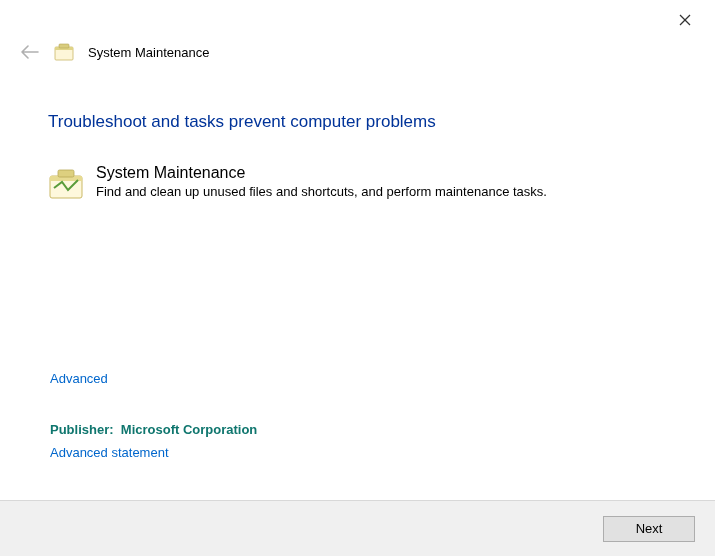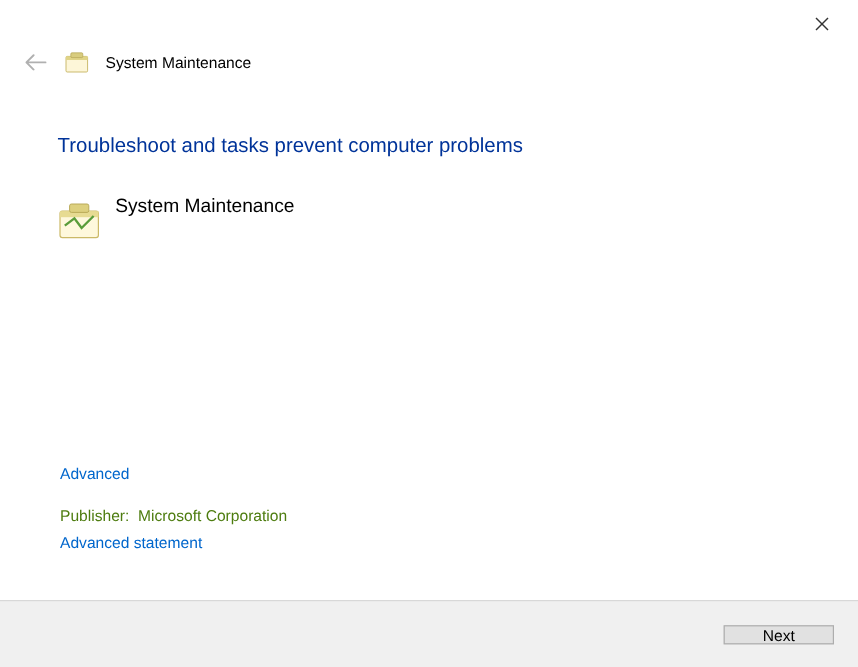--- a/index.html
+++ b/index.html
@@ -92,41 +92,42 @@
       bottom: 96px;
       width: 620px;
     }
     .link {
       color: #0066cc;
       font-size: 13px;
       cursor: pointer;
       display: inline-block;
     }
     .publisher-row {
-      margin: 20px 0 8px 0;
+      margin: 36px 0 8px 0;
       font-size: 13px;
-      color: #4d7c0f;
+      color: #0f766e;
+      font-weight: bold;
     }
     .button-bar {
       position: absolute;
       bottom: 0;
       left: 0;
       right: 0;
       height: 56px;
       background: #f0f0f0;
       border-top: 1px solid #d8d8d8;
       display: flex;
       justify-content: flex-end;
       align-items: center;
       padding-right: 20px;
       gap: 10px;
     }
     .btn {
       min-width: 92px;
-      height: 16px;
+      height: 26px;
       background: #e1e1e1;
       border: 1px solid #adadad;
       font-family: inherit;
       font-size: 13px;
       cursor: pointer;
       padding: 0 8px;
     }
   </style>
 </head>
 <body>
@@ -159,20 +160,21 @@
 
   <div class="item-row">
     <svg class="item-icon" viewBox="0 0 36 34">
       <rect x="2" y="10" width="32" height="22" rx="2" fill="#fef8dc" stroke="#cbb967" stroke-width="1"></rect>
       <rect x="2" y="10" width="32" height="5" fill="#e7db92"></rect>
       <rect x="10" y="4" width="16" height="7" rx="1.5" fill="#ddd07f" stroke="#b8a856" stroke-width="0.8"></rect>
       <path d="M6 22 L14 16 L20 24 L30 14" stroke="#5a9c3a" stroke-width="2" fill="none"></path>
     </svg>
     <div class="item-text">
       <div class="item-title">System Maintenance</div>
+      <div class="item-desc">Find and clean up unused files and shortcuts, and perform maintenance tasks.</div>
     </div>
   </div>
 </div>
 
 <div class="footer-links">
   <span class="link">Advanced</span>
   <div class="publisher-row">
     <span>Publisher:</span>&nbsp;&nbsp;<span>Microsoft Corporation</span>
   </div>
   <span class="link">Advanced statement</span>

